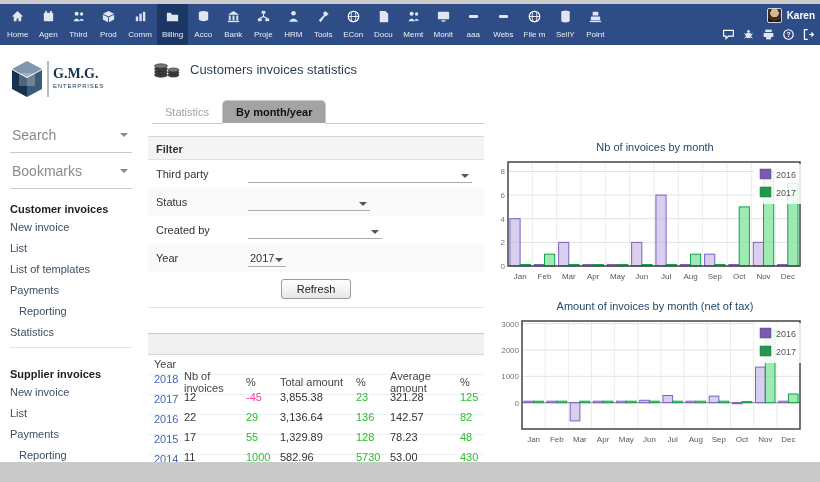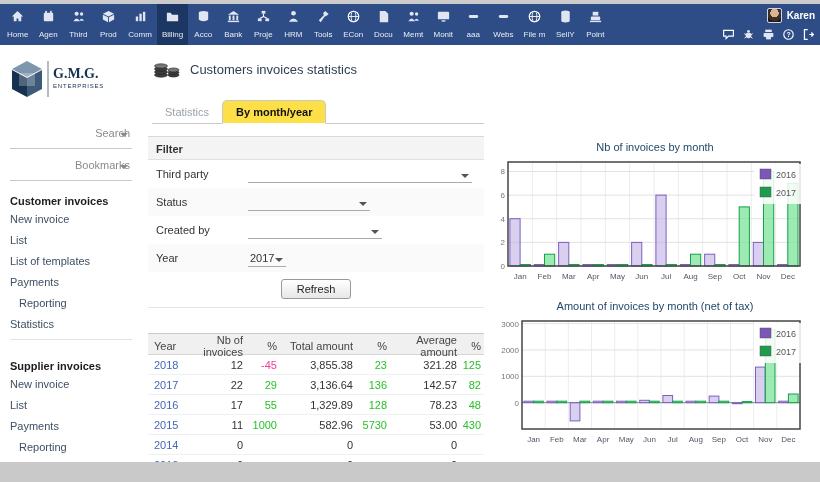--- a/index.html
+++ b/index.html
@@ -23,56 +23,56 @@
   .user-name { color:#fff; font-size:10px; font-weight:bold;}
   .user-icons { display:flex; gap:7px; align-items:center;}
   .user-icons svg { width:13px; height:13px; cursor:pointer;}
 
   
   .page { position:absolute; top:45px; left:0; right:0; bottom:20px; background:#fff; display:flex; overflow:hidden;}
 
   
   .sidebar { width:142px; padding:8px 10px 0 10px; flex:none;}
   .logo-wrap { display:flex; justify-content:flex-start; margin:4px 0 10px;}
-  .side-select { position:relative; padding:10px 2px 9px; border-bottom:1px solid #c9c9c9; color:#8a8a8a; font-size:11px; cursor:pointer;text-align:right;}
+  .side-select { position:relative; padding:10px 2px 9px; border-bottom:1px solid #c9c9c9; color:#8a8a8a; font-size:14px; cursor:pointer;}
   .side-caret { position:absolute; right:4px; top:16px; width:0; height:0; border-left:4px solid transparent; border-right:4px solid transparent; border-top:4px solid #8a8a8a;}
   .nav { margin-top:14px;}
   .nav-section { padding-top:20px; margin-top:8px; border-top:1px solid #e2e2e2;}
   .nav-section:first-child { border-top:none; margin-top:0; padding-top:0;}
   .nav-title { font-size:11px; font-weight:bold; color:#1d1d1d; margin-bottom:6px; cursor:pointer;}
   .nav-link { font-size:11px; color:#3d4f63; margin:0 0 9px 0; cursor:pointer;}
   .nav-link.indent { margin-left:9px;}
 
   
   .main { width:348px; flex:none; padding:10px 6px 0 6px;}
   .main-header { display:flex; align-items:center; gap:10px; margin:4px 0 0 4px;}
   .page-title { font-size:13px; color:#2f3e52; }
   .tabs { display:flex; align-items:flex-end; margin:20px 0 0 4px; border-bottom:1px solid #c9c9c9; height:25px;}
   .tab { font-size:11px; padding:5px 13px; color:#9aa3ac; cursor:pointer;}
-  .tab.active { background:#fde047; border:1px solid #c9c9c9; border-bottom:1px solid #fff; margin-bottom:-1px; border-radius:5px 5px 0 0; color:#111; font-weight:bold;}
+  .tab.active { background:#a3a3a3; border:1px solid #c9c9c9; border-bottom:1px solid #fff; margin-bottom:-1px; border-radius:5px 5px 0 0; color:#111; font-weight:bold;}
   .filter-block { margin:12px 0 0 0; border-bottom:1px solid #e5e5e5;}
   .filter-head { background:#f4f4f4; border-top:1px solid #d8d8d8; border-bottom:1px solid #e0e0e0; font-size:11px; font-weight:bold; color:#333; padding:6px 8px; height:24px;}
   .filter-row { display:flex; align-items:center; height:28px; padding:0 8px; font-size:11px; color:#333;}
   .filter-row:nth-child(odd) { background:#fafafa;}
   .flabel { width:92px; flex:none;}
   .fselect { position:relative; border-bottom:1px solid #ababab; height:17px; cursor:pointer; font-size:11px; color:#333;}
   .fselect .val { position:absolute; left:2px; bottom:2px;}
   .fcaret { position:absolute; right:3px; bottom:4px; width:0; height:0; border-left:4px solid transparent; border-right:4px solid transparent; border-top:4px solid #555;}
   .f-third { flex:1; margin-right:4px;}
   .f-created { width:134px;}
   .f-status { width:122px;}
   .f-year { width:38px;}
   .refresh-row { display:flex; justify-content:center; padding:7px 0 8px;}
   .refresh-btn { font-family:inherit; font-size:11px; color:#222; background:linear-gradient(#ffffff,#e7e7e7); border:1px solid #999; border-radius:3px; padding:3px 15px; cursor:pointer;}
 
   .stats-table { margin-top:25px;}
   .trow { display:grid; grid-template-columns:34px 62px 34px 76px 34px 70px 24px; align-items:center; font-size:11px; padding:0 2px;}
   .thead { height:22px; background:#f0f0f0; border-top:1px solid #c9c9c9; border-bottom:1px solid #d5d5d5; color:#444;}
   .tbody-row { height:20px; border-bottom:1px solid #eef1f3; color:#333;}
-  .cell-r { text-align:right; padding-right:3px;}
+  .cell-r { text-align:left; padding-right:3px;margin-top:36px;}
   .cell-year { text-align:left; padding-left:4px; color:#4667b8; cursor:pointer;}
   .pos { color:#28c128;}
   .neg { color:#f43b9b;}
 
   
   .charts { width:330px; flex:none; padding-top:96px;}
   .chart-title { text-align:center; font-size:11px; color:#234a6b; margin-bottom:3px;}
   .chart-svg { display:block; margin-left:2px; overflow:visible;}
   .gap1 { margin-top:16px;}
 </style>

